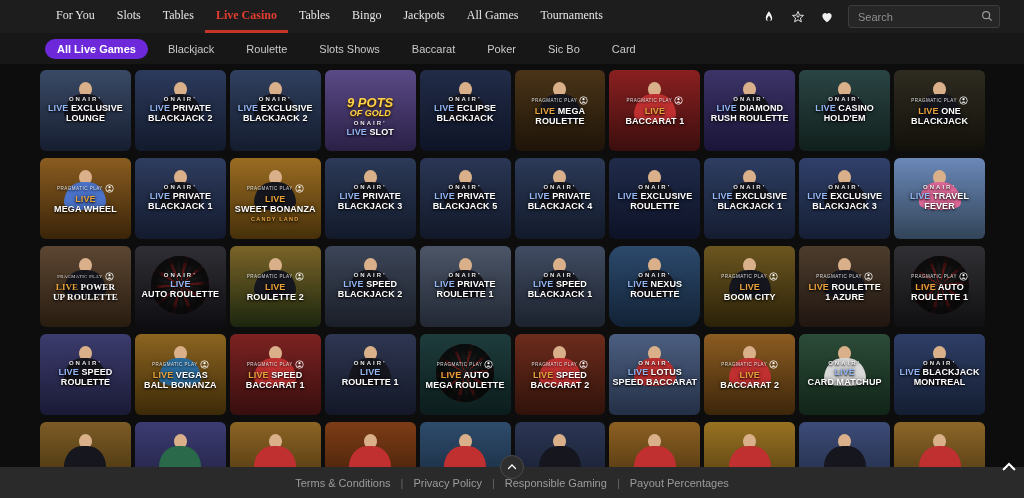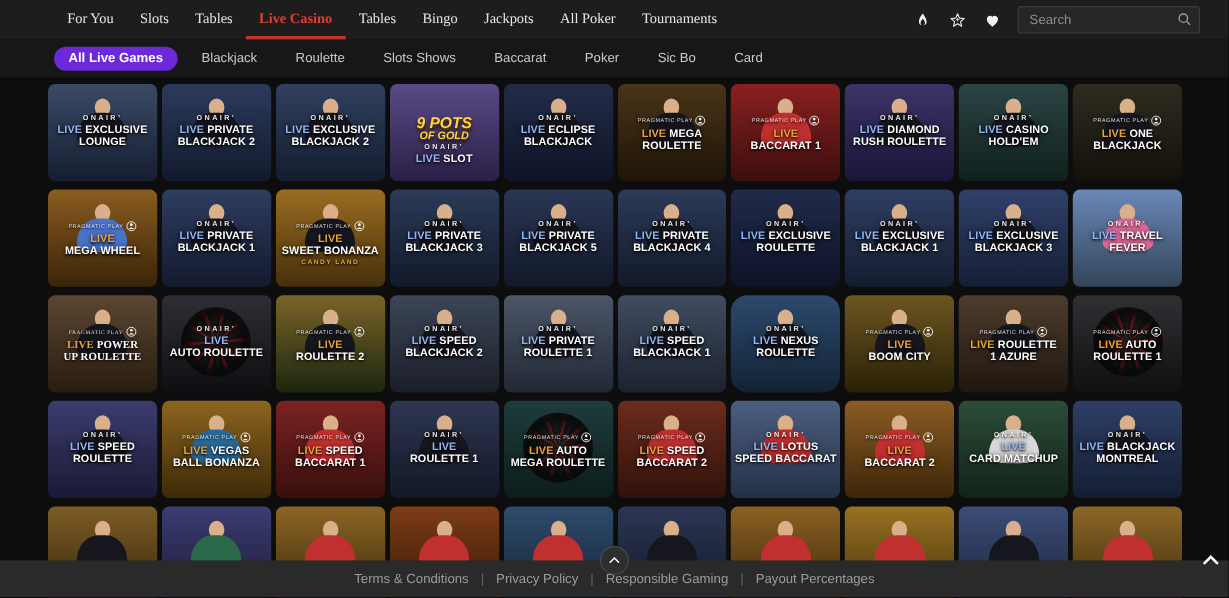--- a/index.html
+++ b/index.html
@@ -79,21 +79,21 @@
 
   <header class="topnav">
     <nav class="navitems">
         <div class="navitem">For You</div>
         <div class="navitem">Slots</div>
         <div class="navitem">Tables</div>
         <div class="navitem active">Live Casino</div>
         <div class="navitem">Tables</div>
         <div class="navitem">Bingo</div>
         <div class="navitem">Jackpots</div>
-        <div class="navitem">All Poker</div>
+        <div class="navitem">All Games</div>
         <div class="navitem">Tournaments</div>
       </nav>
     <div class="navright">
       <span class="navicon">
         <svg viewBox="0 0 24 24" fill="#f0f0f0">
             <path d="M12 2C12 2 6.5 8 6.5 13.5a5.5 5.5 0 0 0 11 0C17.5 9.5 12 2 12 2zm0 17a3.2 3.2 0 0 1-3.2-3.2c0-2 1.6-4.2 3.2-6 1.6 1.8 3.2 4 3.2 6A3.2 3.2 0 0 1 12 19z"></path>
           </svg>
       </span>
       <span class="navicon">
         <svg viewBox="0 0 24 24" fill="none" stroke="#f0f0f0" stroke-width="1.6" stroke-linejoin="round">

